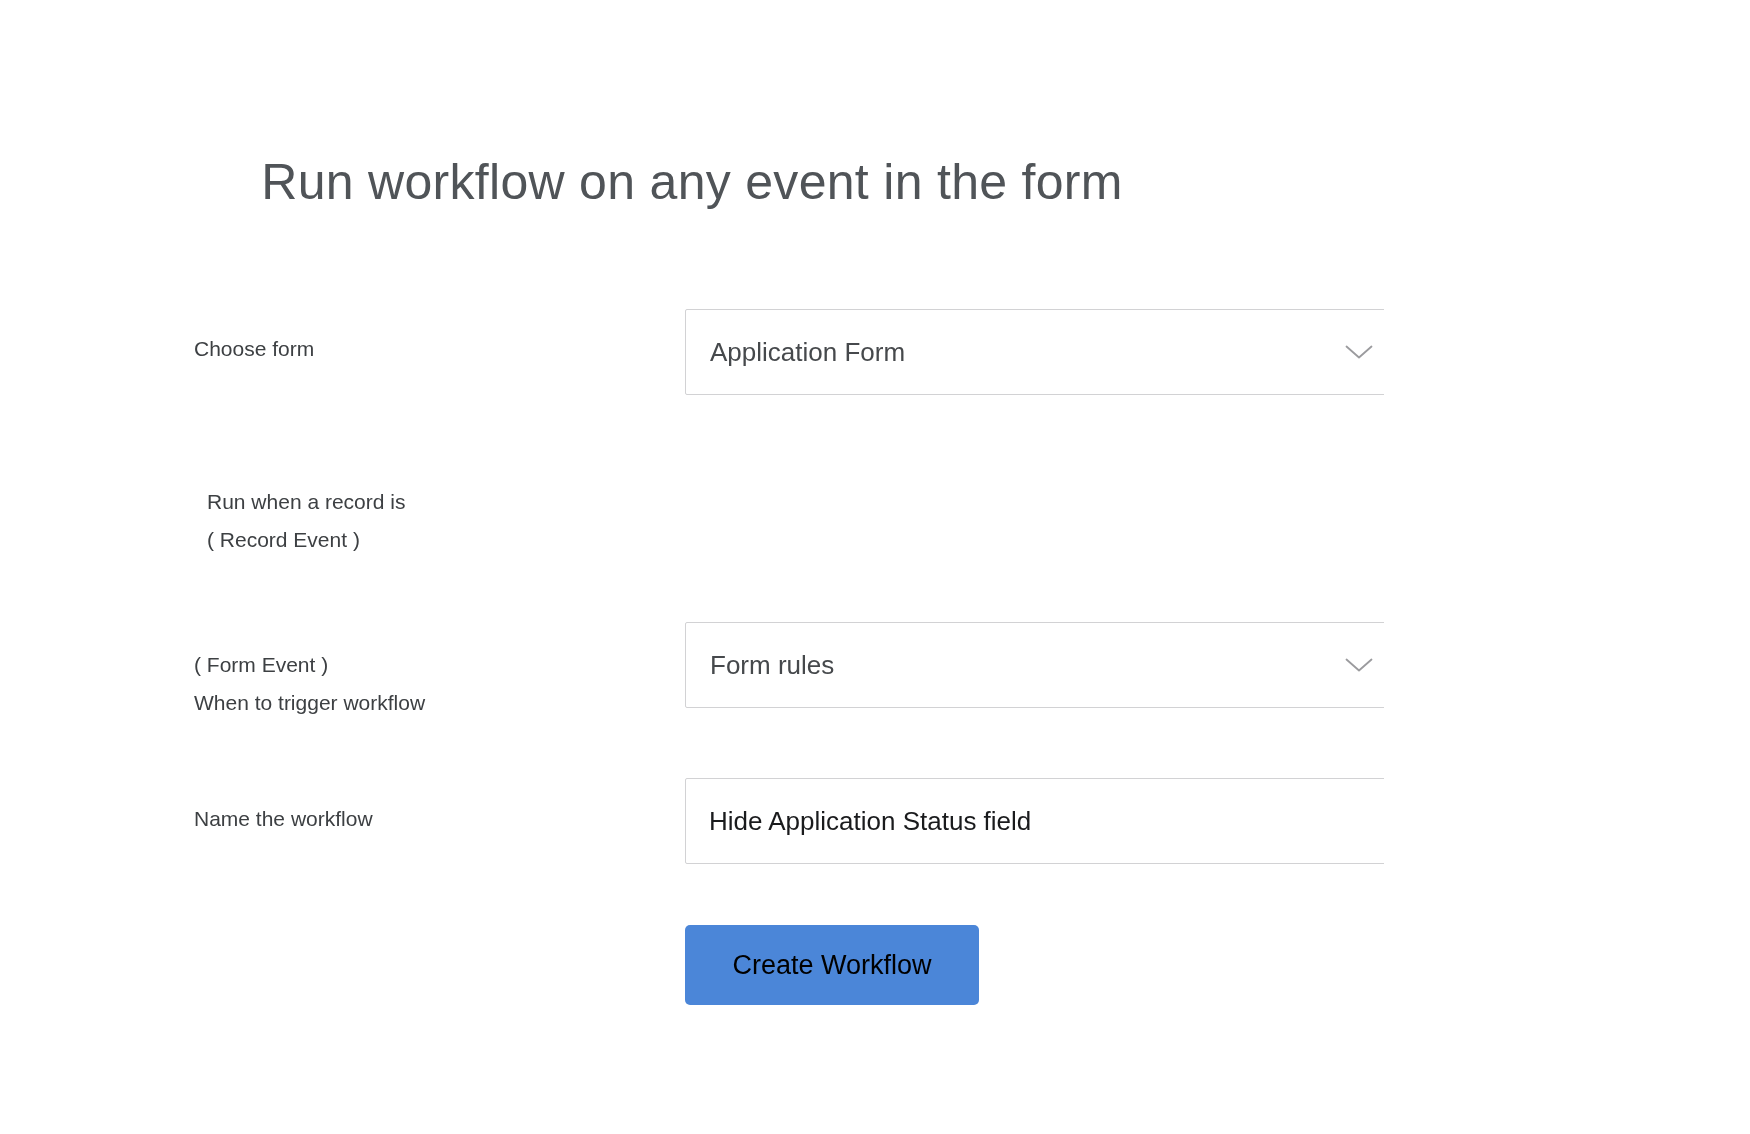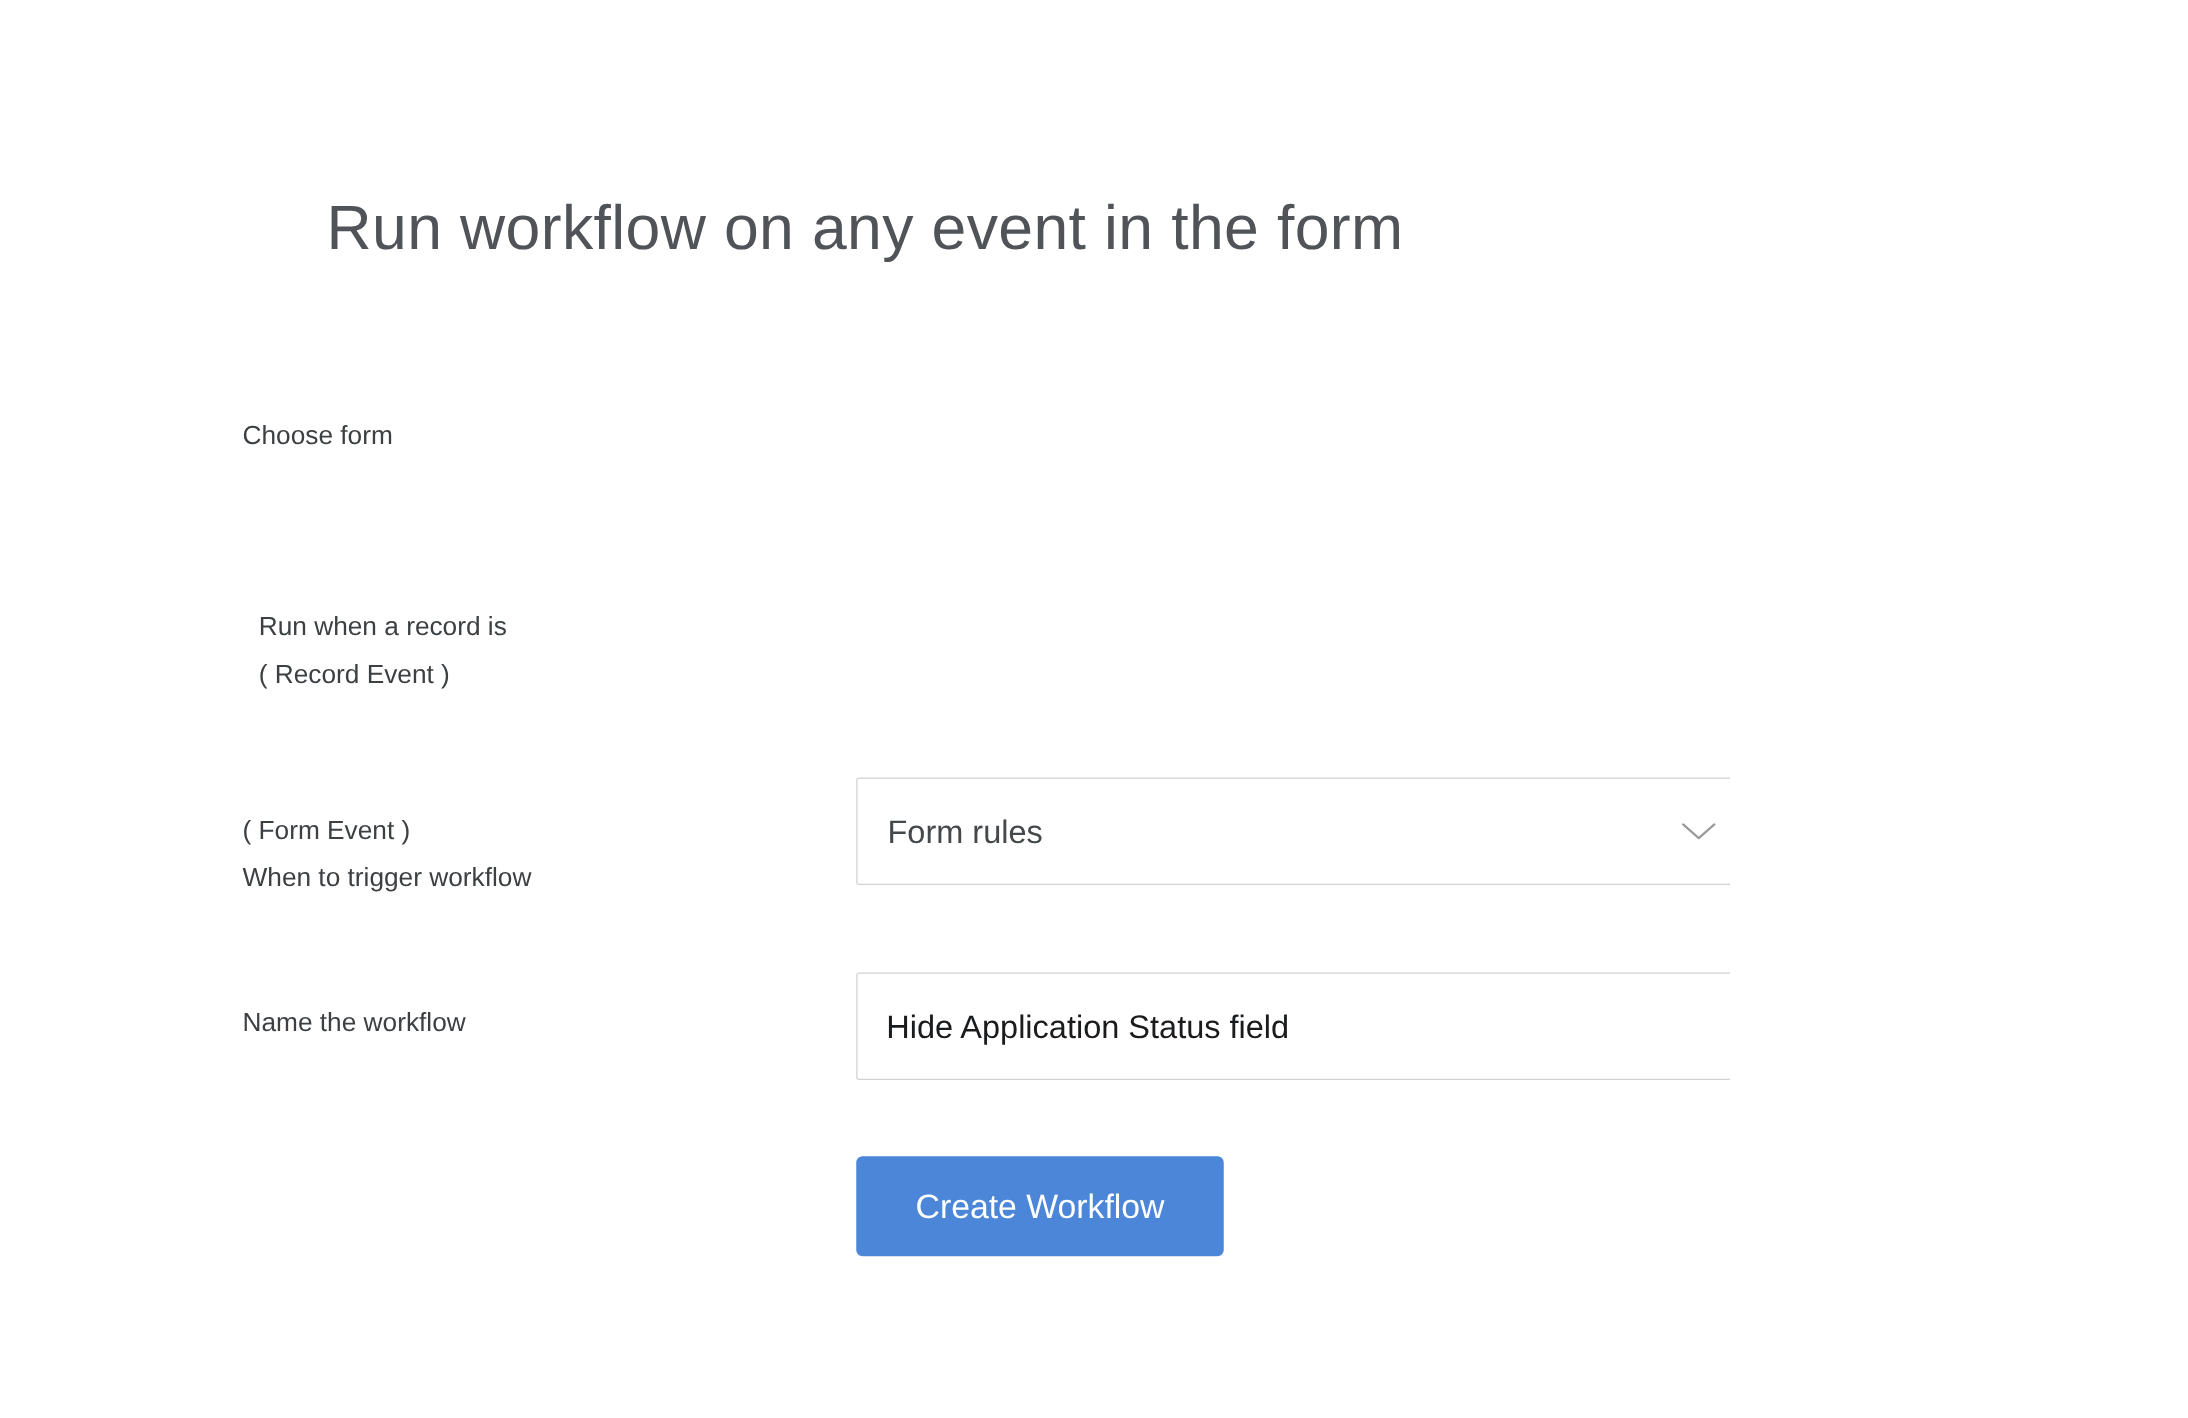--- a/index.html
+++ b/index.html
@@ -116,37 +116,45 @@
   }
   .primary-button {
     position: absolute;
     left: 685px;
     top: 925px;
     width: 294px;
     height: 80px;
     border: none;
     border-radius: 5px;
     background: #4b86d8;
-    color: #ffffff;
+    color: #000000;
     font-family: "Liberation Sans", "DejaVu Sans", sans-serif;
     font-size: 27px;
     display: flex;
     align-items: center;
     justify-content: center;
     cursor: pointer;
   }
 </style>
 </head>
 <body>
 
 <div class="canvas">
 
   <div class="page-title">Run workflow on any event in the form</div>
 
   <div class="field-label" style="top:330px;">Choose form</div>
+  <div class="select-box" style="top:309px;">
+    <span class="select-value">Application Form</span>
+    <span class="chevron">
+      <svg width="28" height="14" viewBox="0 0 28 14">
+        <polyline points="1.5,1.5 14,12.5 26.5,1.5" fill="none" stroke="#9b9b9e" stroke-width="1.8" stroke-linecap="round" stroke-linejoin="round"></polyline>
+      </svg>
+    </span>
+  </div>
 
   <div class="field-label" style="top:483px;margin-left:13px;">
     <div>Run when a record is</div>
     <div>( Record Event )</div>
   </div>
 
   <div class="field-label" style="top:646px;">
     <div>( Form Event )</div>
     <div>When to trigger workflow</div>
   </div>

